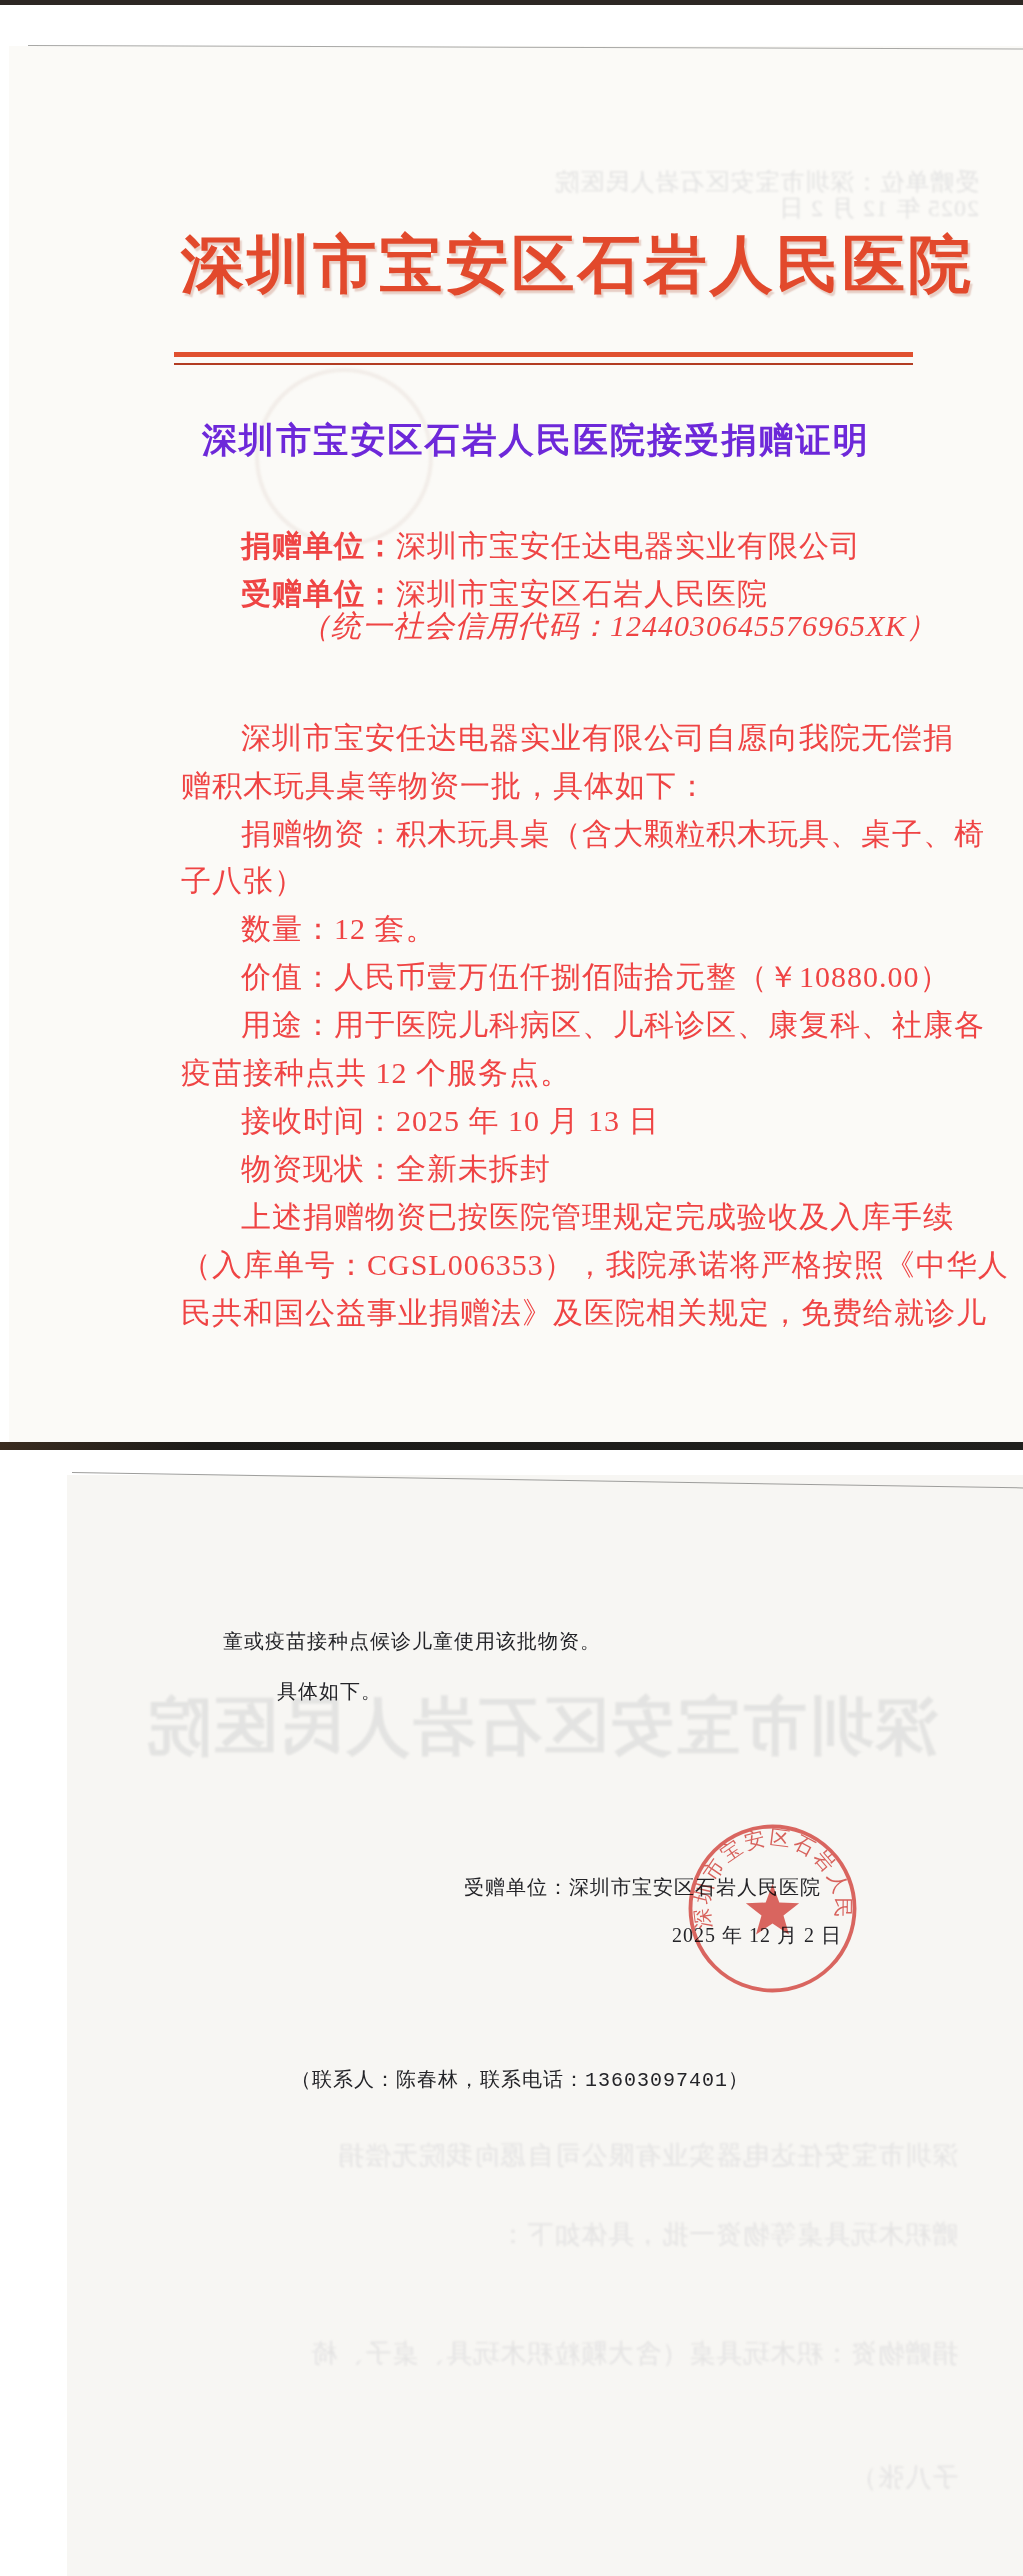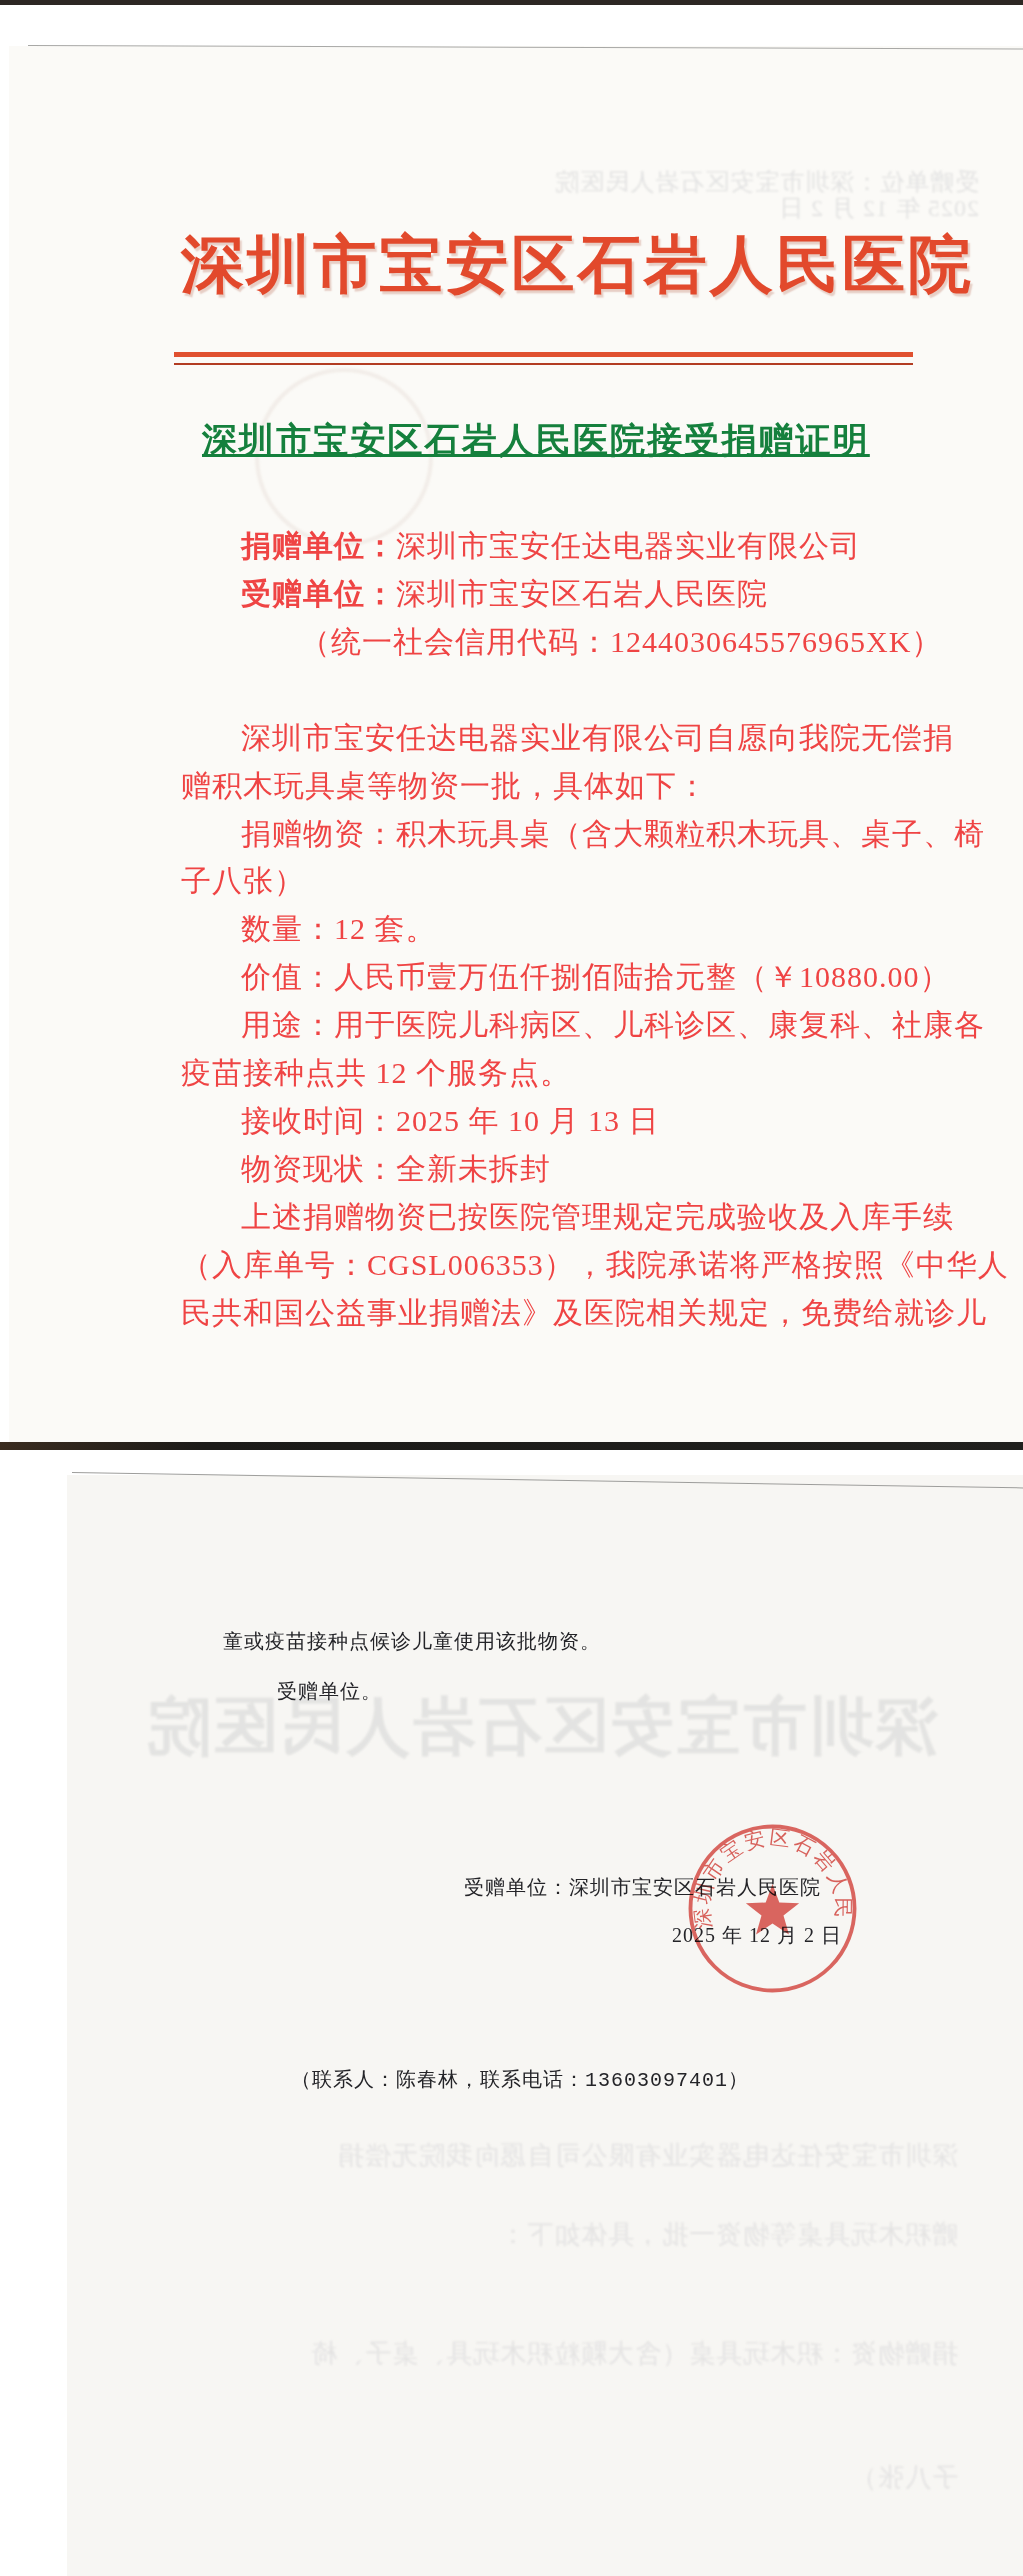--- a/index.html
+++ b/index.html
@@ -13,21 +13,21 @@
   .sheet1{left:9.3px;top:46px;width:1014px;height:1396px;background:#fbfaf7;}
   .sheet2{left:67px;top:1475px;width:956px;height:1408px;background:#f7f6f3;}
   .p1-top-line{left:28px;top:45px;width:995px;height:1px;background:#a8a8a6;transform:rotate(0.2deg);transform-origin:left top;}
   .p2-top-line{left:72px;top:1472px;width:953px;height:1px;background:#9d9d9b;transform:rotate(0.93deg);transform-origin:left top;}
   
   .letterhead{left:181px;top:222px;width:804px;font-size:63px;font-weight:700;letter-spacing:3.1px;
               color:#e2492c;white-space:pre;text-shadow:2.1px 3.1px 1.5px rgba(160,50,25,0.22);}
   .rule-thick{left:174px;top:352px;width:739px;height:5.2px;background:#e0502f;}
   .rule-thin{left:174px;top:363px;width:739px;height:2.1px;background:#b23c22;}
   
-  .doc-title{left:202px;top:417px;font-size:35px;font-weight:700;letter-spacing:2.1px;color:#15803d;white-space:pre;text-decoration:underline;}
+  .doc-title{left:202px;top:417px;font-size:35px;font-weight:700;letter-spacing:2.1px;color:#6d28d9;white-space:pre;}
   
   .bline{font-size:30px;letter-spacing:1px;color:#ef4444;white-space:pre;line-height:36px;}
   .bline .lbl{font-weight:700;}
   .p2line{font-size:20px;letter-spacing:1px;color:#242428;white-space:pre;line-height:32px;}
   
   .ghost{color:rgba(128,132,142,0.16);transform:scaleX(-1);filter:blur(0.8px);white-space:pre;}
   .ghost-title{left:134px;top:1684px;width:814px;font-size:63px;font-weight:700;letter-spacing:3.1px;
                text-align:center;color:rgba(122,128,138,0.16);transform:scaleX(-1);filter:blur(1px);white-space:pre;}
   .ghost-line{left:196px;width:762px;font-size:26px;letter-spacing:1px;}
   .ghost-p1{left:232px;width:747px;font-size:24px;letter-spacing:1px;color:rgba(130,134,144,0.20);}
@@ -54,21 +54,21 @@
 
   <div class="abs letterhead">深圳市宝安区石岩人民医院</div>
   <div class="abs rule-thick"></div>
   <div class="abs rule-thin"></div>
 
   <div class="abs doc-title">深圳市宝安区石岩人民医院接受捐赠证明</div>
 
   <div id="p1-body">
       <div class="abs bline" style="left: 241px; top: 528px;"><span class="lbl">捐赠单位：</span>深圳市宝安任达电器实业有限公司</div>
       <div class="abs bline" style="left: 241px; top: 576px;"><span class="lbl">受赠单位：</span>深圳市宝安区石岩人民医院</div>
-      <div class="abs bline" style="left: 300px; top: 624px;">（统一社会信用代码：1244030645576965XK）</div>
+      <div class="abs bline" style="left: 300px; top: 608px; font-style: italic;">（统一社会信用代码：1244030645576965XK）</div>
       <div class="abs bline" style="left: 241px; top: 720px;">深圳市宝安任达电器实业有限公司自愿向我院无偿捐</div>
       <div class="abs bline" style="left: 181px; top: 768px;">赠积木玩具桌等物资一批，具体如下：</div>
       <div class="abs bline" style="left: 241px; top: 816px;">捐赠物资：积木玩具桌（含大颗粒积木玩具、桌子、椅</div>
       <div class="abs bline" style="left: 181px; top: 863px;">子八张）</div>
       <div class="abs bline" style="left: 241px; top: 911px;">数量：12 套。</div>
       <div class="abs bline" style="left: 241px; top: 959px;">价值：人民币壹万伍仟捌佰陆拾元整（￥10880.00）</div>
       <div class="abs bline" style="left: 241px; top: 1007px;">用途：用于医院儿科病区、儿科诊区、康复科、社康各</div>
       <div class="abs bline" style="left: 181px; top: 1055px;">疫苗接种点共 12 个服务点。</div>
       <div class="abs bline" style="left: 241px; top: 1103px;">接收时间：2025 年 10 月 13 日</div>
       <div class="abs bline" style="left: 241px; top: 1151px;">物资现状：全新未拆封</div>
@@ -80,21 +80,21 @@
   <div class="abs ghost-title">深圳市宝安区石岩人民医院</div>
   <div id="p2-ghosts">
       <div class="abs ghost ghost-line" style="top: 2138px;">深圳市宝安任达电器实业有限公司自愿向我院无偿捐</div>
       <div class="abs ghost ghost-line" style="top: 2217px;">赠积木玩具桌等物资一批，具体如下：</div>
       <div class="abs ghost ghost-line" style="top: 2336px;">捐赠物资：积木玩具桌（含大颗粒积木玩具、桌子、椅</div>
       <div class="abs ghost ghost-line" style="top: 2460px;">子八张）</div>
     </div>
 
   <div id="p2-body">
       <div class="abs p2line" style="left: 223px; top: 1625px;">童或疫苗接种点候诊儿童使用该批物资。</div>
-      <div class="abs p2line" style="left: 277px; top: 1675px;">受赠单位。</div>
+      <div class="abs p2line" style="left: 277px; top: 1675px;">具体如下。</div>
       <div class="abs p2line" style="left: 464px; top: 1871px;">受赠单位：深圳市宝安区石岩人民医院</div>
       <div class="abs p2line" style="left: 672px; top: 1919px;">2025 年 12 月 2 日</div>
       <div class="abs p2line" style="left: 291px; top: 2065px; font-family: Liberation Mono, monospace;">（联系人：陈春林，联系电话：13603097401）</div>
     </div>
 
   <svg class="abs stamp" viewBox="0 0 400 400">
     <circle cx="200" cy="200" r="170" fill="none" stroke="#d8453f" stroke-width="8" opacity="0.88"></circle>
     <defs>
       <path id="arcpath" d="M 76,245 A 132,132 0 1 1 324,245" fill="none"></path>
     </defs>

